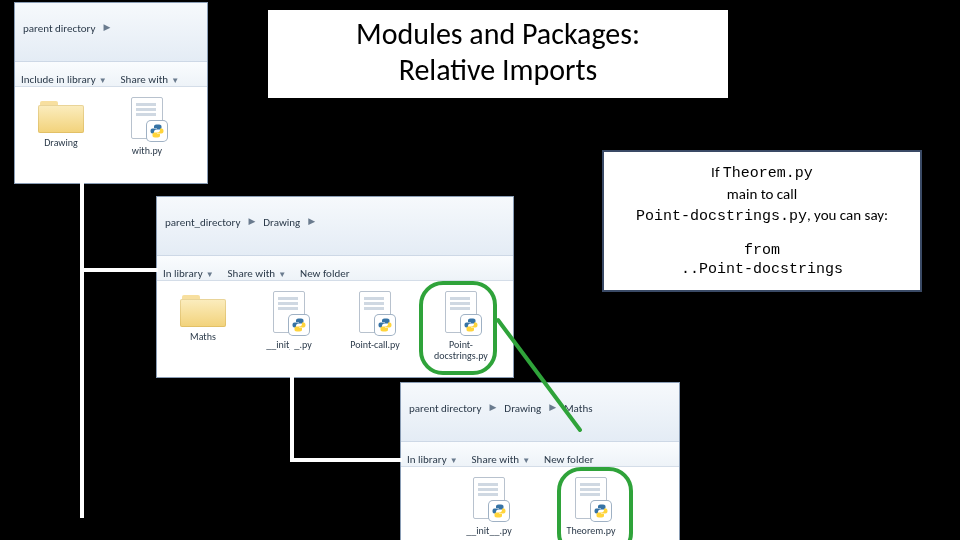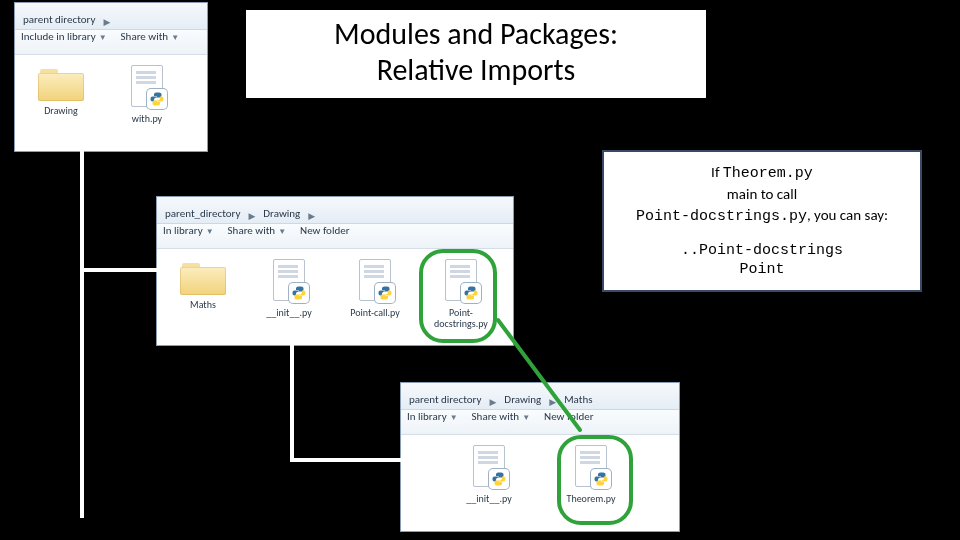--- a/index.html
+++ b/index.html
@@ -7,60 +7,60 @@
     padding: 0;
     width: 960px;
     height: 540px;
     background: #000;
     font-family: "Segoe UI", Calibri, Arial, sans-serif;
     overflow: hidden;
     position: relative;
   }
   .title {
     position: absolute;
-    left: 246px;
+    left: 268px;
     top: 10px;
     width: 440px;
     color: #000;
     font-size: 30px;
     text-align: center;
     background: #fff;
     padding: 6px 10px 10px 10px;
     line-height: 1.2;
   }
   
   .win {
     position: absolute;
     background: #fff;
     border: 1px solid #8a9db5;
     box-shadow: 0 0 0 1px rgba(255,255,255,.3) inset;
   }
   .win .addr {
     display: flex;
-    align-items: flex-end;
+    align-items: flex-start;
     height: 22px;
-    padding: 2px 4px;
+    padding: 18px 4px;
     background: linear-gradient(#f6f9fc, #e4ecf5);
     border-bottom: 1px solid #cdd8e6;
     font-size: 11px;
     color: #2b3a4a;
     gap: 2px;
   }
   .crumb {
     padding: 1px 4px;
     border-radius: 2px;
   }
   .chev {
     color: #6a7b8e;
     font-size: 9px;
     padding: 0 2px;
   }
   .win .toolbar {
     display: flex;
-    align-items: flex-start;
+    align-items: flex-end;
     height: 24px;
     padding: 0 6px;
     gap: 14px;
     background: linear-gradient(#fafcfe, #eef3f8);
     border-bottom: 1px solid #d4dde8;
     font-size: 11px;
     color: #2b3a4a;
   }
   .tb-item {
     display: inline-flex;
@@ -350,16 +350,16 @@
   <line x1="498" y1="320" x2="580" y2="430" stroke="#2fa33a" stroke-width="4" stroke-linecap="round"></line>
 </svg>
 
 <div class="callout">
   <p>
     <span>If </span><span class="code">Theorem.py</span><br>
     <span> main to call </span><br>
     <span class="code">Point-docstrings.py</span><span>, you can say:</span>
   </p>
   <div class="codeblock">
+    <div>from</div>
     <div>..Point-docstrings</div>
-    <div>Point</div>
   </div>
 </div>
 
 </body></html>

